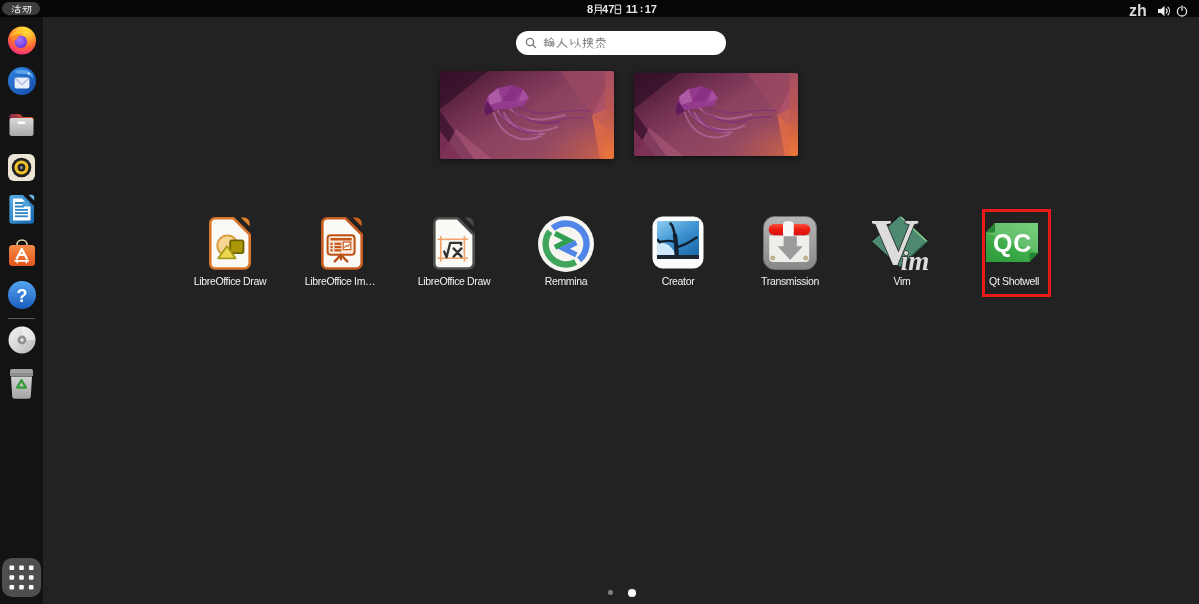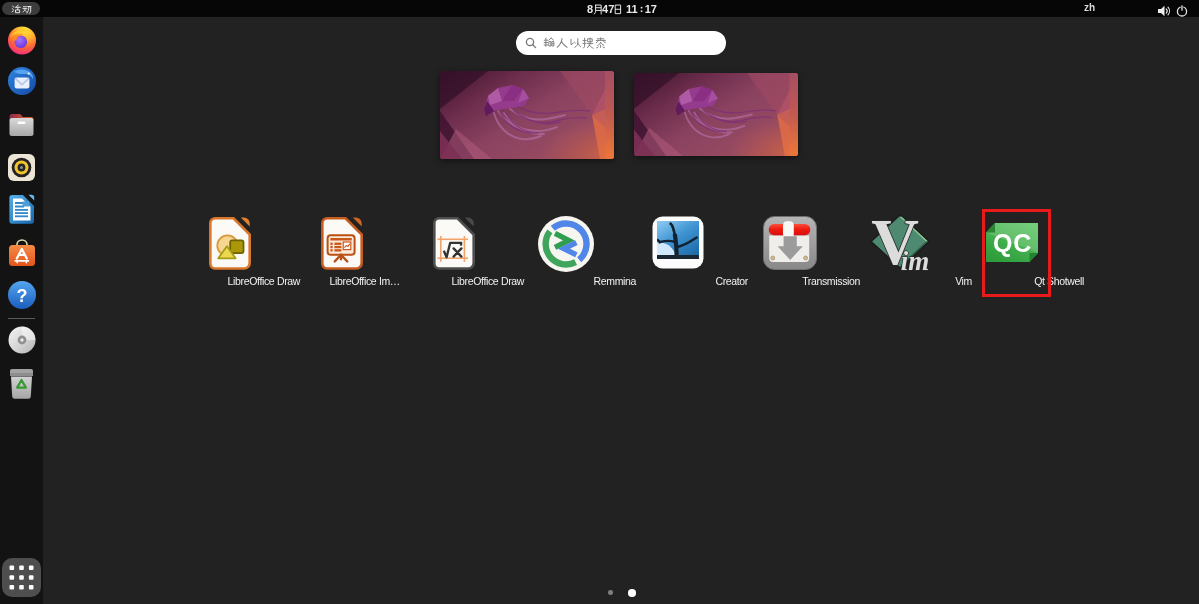--- a/index.html
+++ b/index.html
@@ -5,37 +5,37 @@
   html,body{margin:0;padding:0;background:#222222;}
   #screen{position:relative;width:1199px;height:604px;overflow:hidden;
     font-family:"Liberation Sans",sans-serif;background:#222222;}
   
   #topbar{position:absolute;left:0;top:0;width:1199px;height:17px;background:#060606;}
   #actpill{position:absolute;left:2px;top:2px;width:38px;height:13px;border-radius:7px;
     background:#3c3c3c;display:flex;align-items:center;justify-content:center;}
   #clock{position:absolute;left:587px;top:2px;width:70px;height:13px;display:flex;
     align-items:center;justify-content:center;gap:0;}
   #clock .d{color:#e9e9e9;font-size:11px;font-weight:700;letter-spacing:0px;}
-  #zh{position:absolute;left:1084px;top:2px;color:#d9d9d9;font-size:10px;font-weight:700;}
+  #zh{position:absolute;left:1129px;top:2px;color:#d9d9d9;font-size:16px;font-weight:700;}
   #spk{position:absolute;left:1157px;top:3px;}
   #pwr{position:absolute;left:1176px;top:3px;}
   
   #dock{position:absolute;left:0;top:17px;width:43px;height:587px;background:#131313;}
   .dicon{position:absolute;left:0;width:43px;display:flex;justify-content:center;}
   #dsep{position:absolute;left:8px;top:301px;width:27px;height:1px;background:#5a5a5a;}
   #showapps{position:absolute;left:2px;top:541px;width:39px;height:39px;border-radius:10px;
     background:#4e4e4e;}
   
   #search{position:absolute;left:516px;top:31px;width:210px;height:24px;border-radius:12px;
     background:#ffffff;display:flex;align-items:center;}
   #search .ph{color:#7f7f7f;font-size:12px;margin-left:6px;display:flex;gap:1px;}
   .ws{position:absolute;border-radius:3px;overflow:hidden;box-shadow:0 2px 6px rgba(0,0,0,.5);}
   #ws1{left:440px;top:71px;width:174px;height:88px;}
   #ws2{left:634px;top:73px;width:164px;height:83px;}
-  .lbl{position:absolute;top:275px;width:140px;text-align:right;color:#f1f1f1;
+  .lbl{position:absolute;top:275px;width:140px;text-align:center;color:#f1f1f1;
     font-size:10.5px;letter-spacing:-0.35px;white-space:nowrap;}
   #redrect{position:absolute;left:982px;top:209px;width:69px;height:88px;
     border:3.5px solid #e81a1a;box-sizing:border-box;}
   .dot{position:absolute;border-radius:50%;}
   #dot1{left:608px;top:590px;width:4.5px;height:4.5px;background:#7e7e7e;}
   #dot2{left:628px;top:589px;width:7.5px;height:7.5px;background:#ffffff;}
 </style>
 </head>
 <body>
 <div id="screen">
@@ -347,21 +347,21 @@
         <rect x="9.4" y="28.9" width="2.3" height="2.3"></rect>
         <rect x="9.4" y="32.2" width="2.3" height="2.3"></rect>
       <rect x="13.4" y="25.6" width="7" height="2.3"></rect>
         <rect x="13.4" y="28.9" width="7" height="2.3"></rect>
         <rect x="13.4" y="32.2" width="7" height="2.3"></rect>
     </g>
     <rect x="22.2" y="25" width="7.6" height="7.6" fill="#ffffff" stroke="#c8571a" stroke-width="1.2"></rect>
     <path d="M23.4,30.6 l2,-2.2 1.6,1 1.8,-2.6" fill="none" stroke="#c8571a" stroke-width="1.1"></path>
     <path d="M20,37.8 l-6.2,6.6 M20,37.8 l6.2,6.6 M20,37.8 v4.4" stroke="#b8531a" stroke-width="2.4" stroke-linecap="round"></path>
   </svg>
-  <div class="lbl" style="left:260px">LibreOffice Im…</div>
+  <div class="lbl" style="left:270px">LibreOffice Im…</div>
 
   <svg style="position:absolute;left:433px;top:217px" width="42" height="53" viewBox="0 0 42 53">
     <path d="M6,1.3 H24.5 L40.7,17.5 V46 a5.5,5.5 0 0 1 -5.5,5.5 H6 A4.7,4.7 0 0 1 1.3,46.8 V6 A4.7,4.7 0 0 1 6,1.3 Z" fill="#fbfaf7" stroke="#4e4e4e" stroke-width="2.6"></path>
     <path d="M31.8,0.6 h3.2 a5.7,5.7 0 0 1 5.7,5.7 v3.2 z" fill="#4a4a4a"></path>
     <g stroke="#f2a36c" stroke-width="1.6">
       <line x1="4.5" y1="22.3" x2="35" y2="22.3"></line>
       <line x1="4.5" y1="41.2" x2="35" y2="41.2"></line>
       <line x1="7.8" y1="19" x2="7.8" y2="44.8"></line>
       <line x1="31.4" y1="19" x2="31.4" y2="44.8"></line>
     </g>

